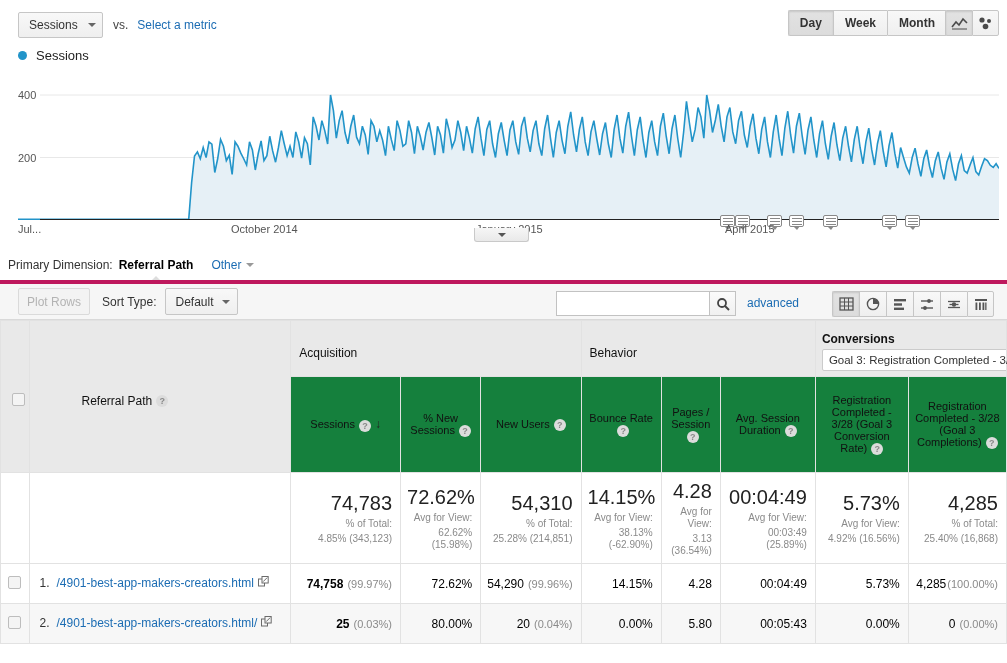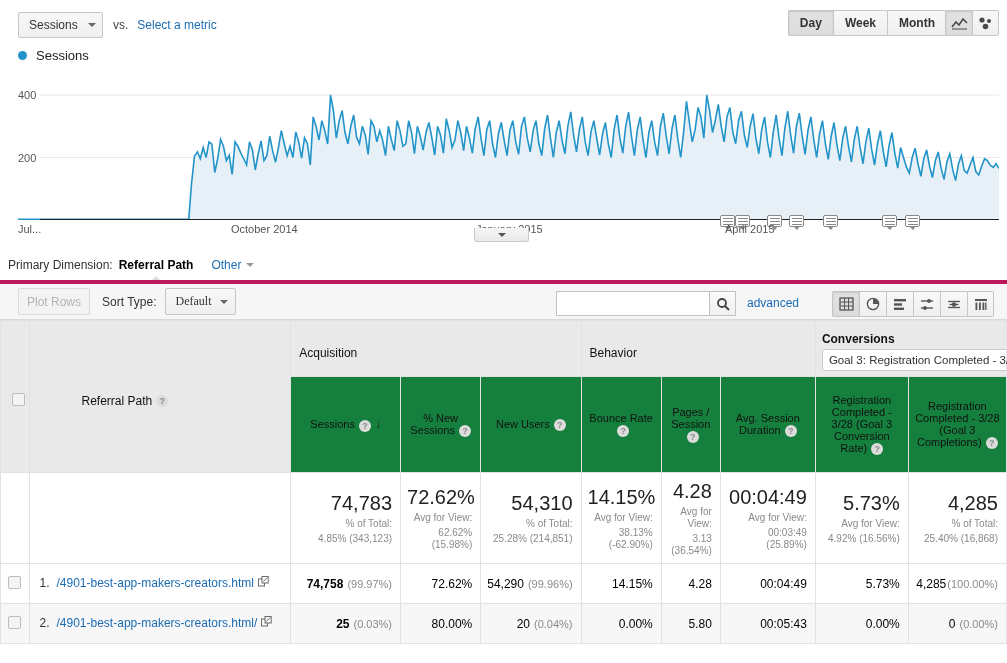--- a/index.html
+++ b/index.html
@@ -89,21 +89,21 @@
   .tbl-toolbar {
     position: relative; margin-top: 8px; height: 40px;
     border-top: 4px solid #be185d; border-bottom: 1px solid #d9d9d9;
     background: #f6f6f6;
     display: flex; align-items: center; padding-left: 18px;
   }
   .tbl-toolbar .gbtn { height: 27px; }
   .gbtn.disabled { color: #b3b3b3; background: #f3f3f3; border-color: #dadada; cursor: default; }
   .sec-dim { margin-left: 8px; min-width: 138px; justify-content: space-between; padding: 0 7px 0 10px; }
   .sort-label { margin: 0 8px 0 12px; color: #333; }
-  .sort-sel { min-width: 62px; justify-content: space-between; padding: 0 7px 0 10px; font-family: Liberation Serif, serif; }
+  .sort-sel { min-width: 62px; justify-content: space-between; padding: 0 7px 0 10px; }
 
   .search-box { position: absolute; left: 556px; top: 7px; display: flex; }
   .search-input {
     width: 153px; height: 25px; border: 1px solid #c2c2c2; border-right: none;
     background: #fff; font-size: 12px; padding: 0 5px; outline: none; font-family: "Liberation Sans", sans-serif;
   }
   .search-btn {
     width: 27px; height: 25px; border: 1px solid #c2c2c2; background: linear-gradient(#fbfbfb,#f0f0f0);
     display: flex; align-items: center; justify-content: center; cursor: pointer;
   }

